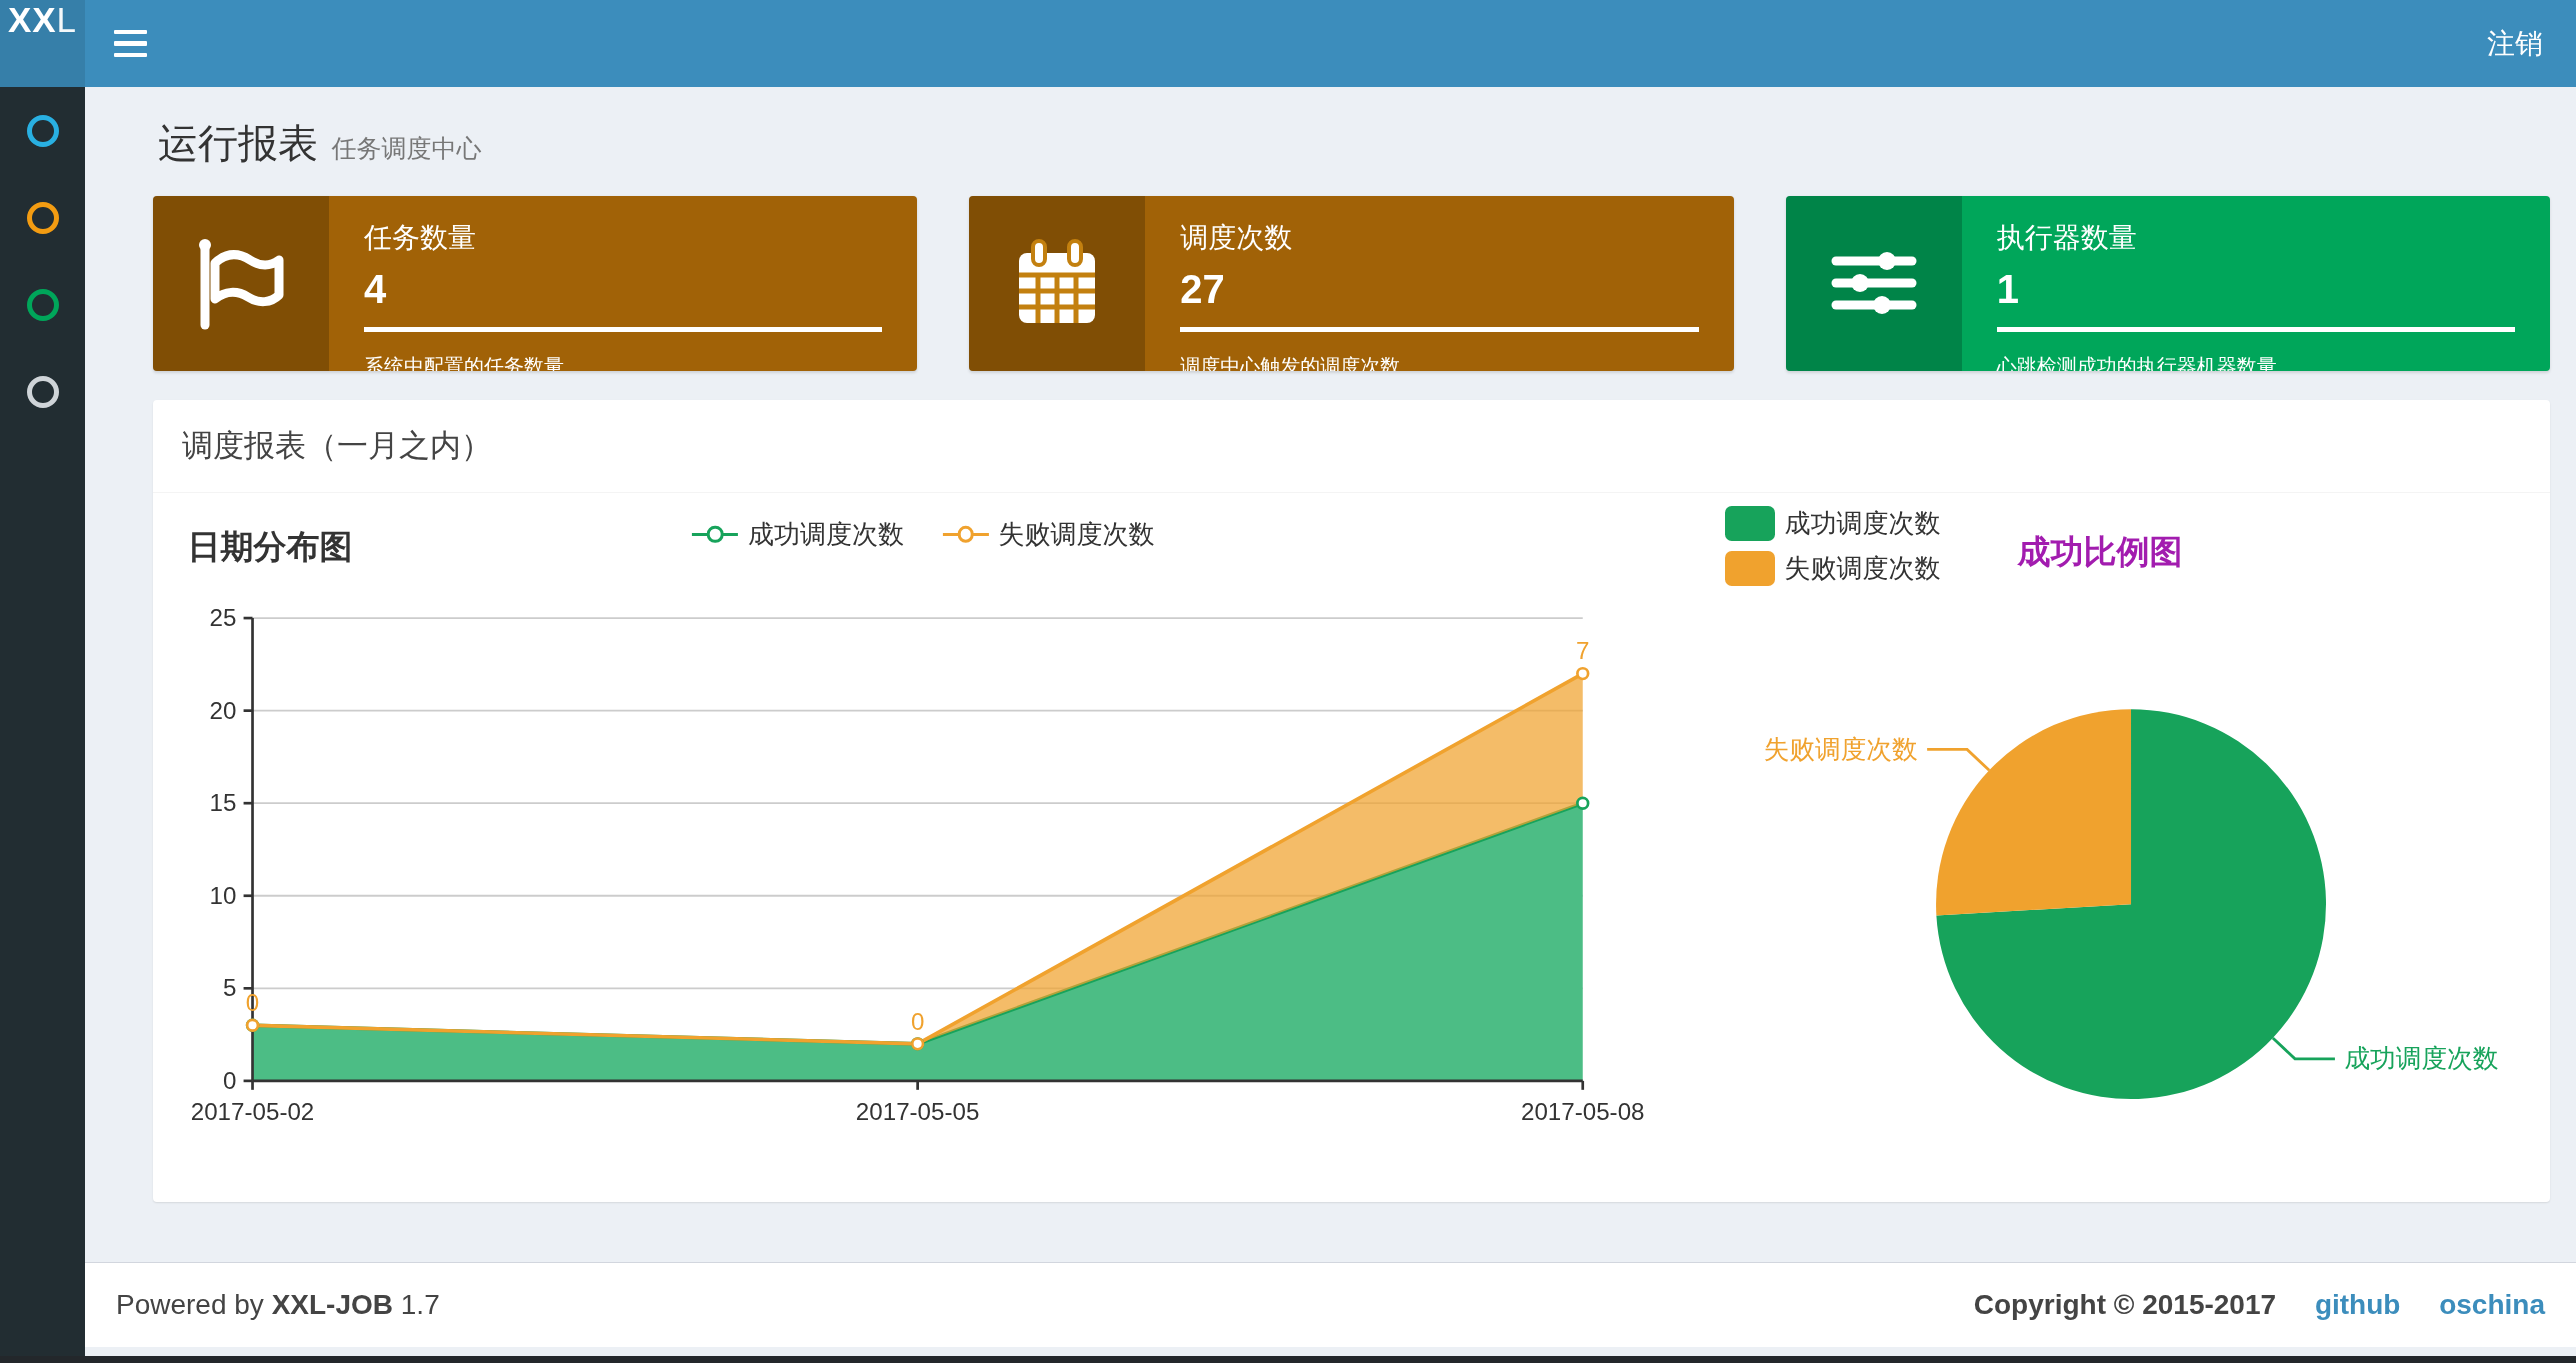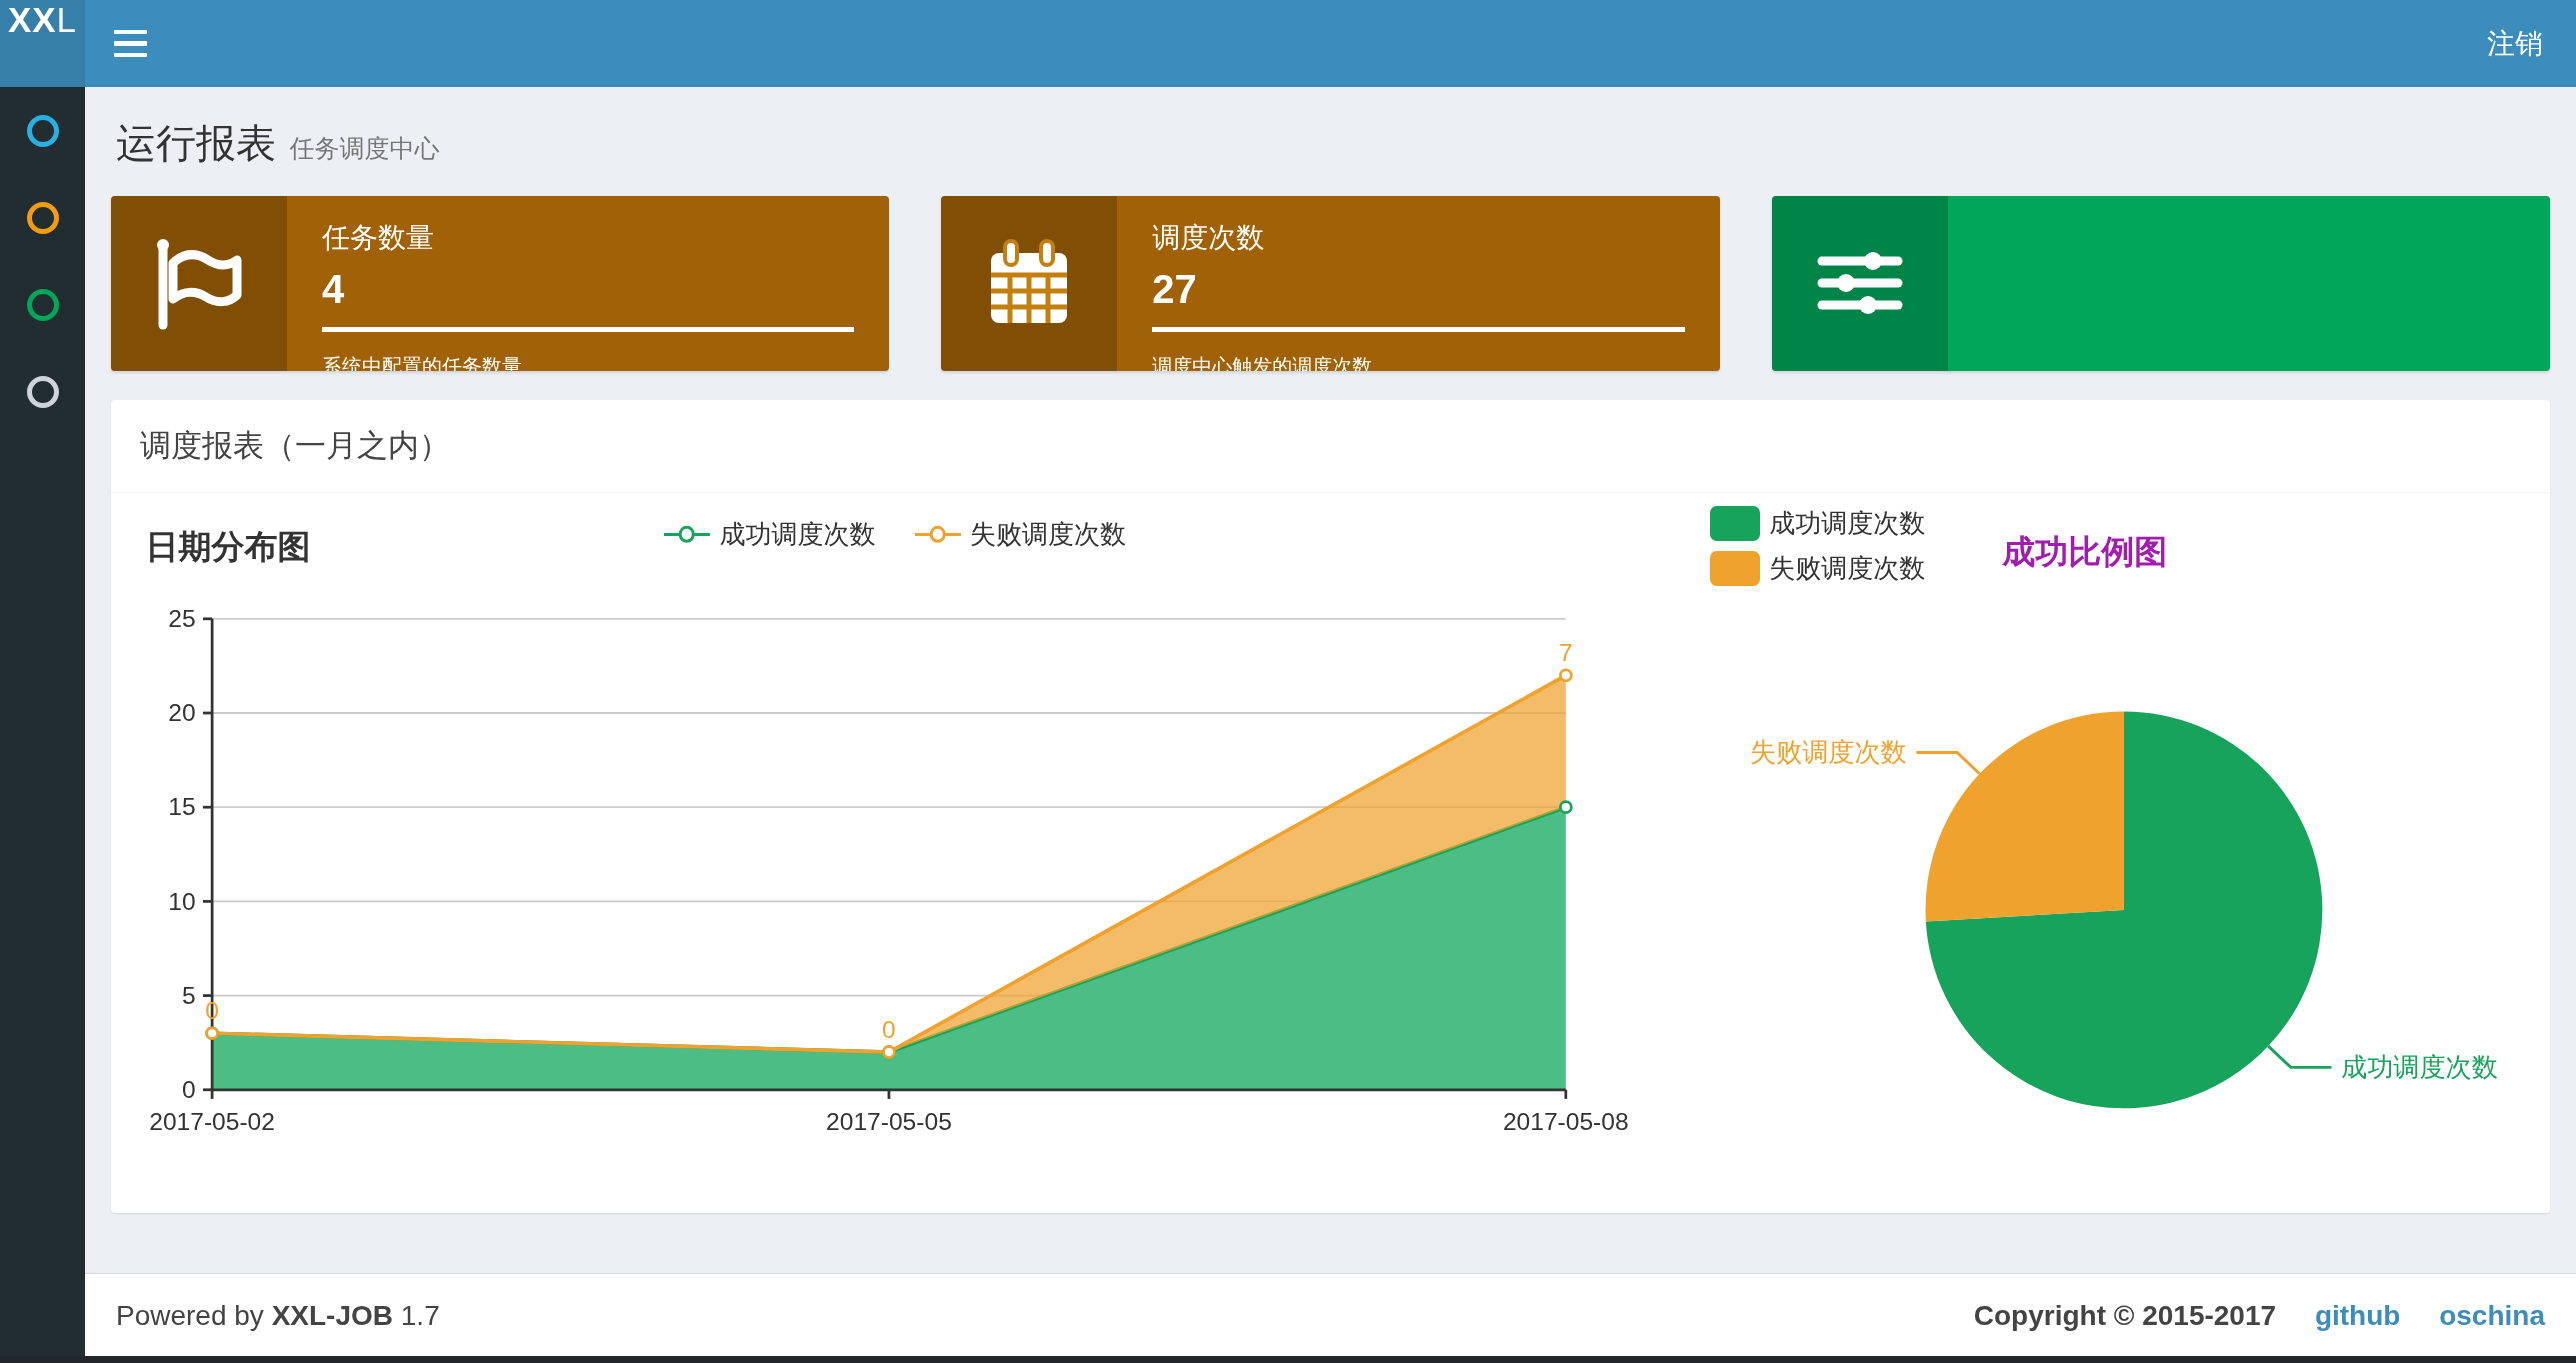--- a/index.html
+++ b/index.html
@@ -107,21 +107,21 @@
       <span class="ring" style="border-color: rgb(243, 156, 18);"></span>
     </div>
     <div class="side-item">
       <span class="ring" style="border-color: rgb(0, 166, 90);"></span>
     </div>
     <div class="side-item">
       <span class="ring" style="border-color: rgb(207, 212, 216);"></span>
     </div>
   </div>
 
-<div class="main" style="padding-top:87px;">
+<div class="main" style="padding-top:87px;padding-left:42px;">
 
   <div class="content-header">
     <h1 class="page-title">运行报表</h1><span class="page-subtitle">任务调度中心</span>
   </div>
 
   <div class="cards-row">
 
     <div class="card card-aqua">
       <div class="icon-box">
         <svg viewBox="0 0 100 100" fill="none" stroke="#fff" stroke-width="9" stroke-linecap="round" stroke-linejoin="round">
@@ -165,20 +165,26 @@
     <div class="card card-green">
       <div class="icon-box">
         <svg viewBox="0 0 100 100" stroke="#fff" stroke-width="9" stroke-linecap="round">
           <line x1="12" y1="28" x2="88" y2="28"></line>
           <line x1="12" y1="50" x2="88" y2="50"></line>
           <line x1="12" y1="72" x2="88" y2="72"></line>
           <circle cx="63" cy="28" r="9" fill="#fff" stroke="none"></circle>
           <circle cx="36" cy="50" r="9" fill="#fff" stroke="none"></circle>
           <circle cx="58" cy="72" r="9" fill="#fff" stroke="none"></circle>
         </svg>
+      </div>
+      <div class="card-content">
+        <div class="card-title">执行器数量</div>
+        <div class="card-value">1</div>
+        <hr class="card-line">
+        <div class="card-desc">心跳检测成功的执行器机器数量</div>
       </div>
     </div>
   </div>
 
   <div class="panel">
     <div class="panel-header">调度报表（一月之内）</div>
     <div class="panel-body">
 
       <div class="col-line">
         <div class="chart-header">

